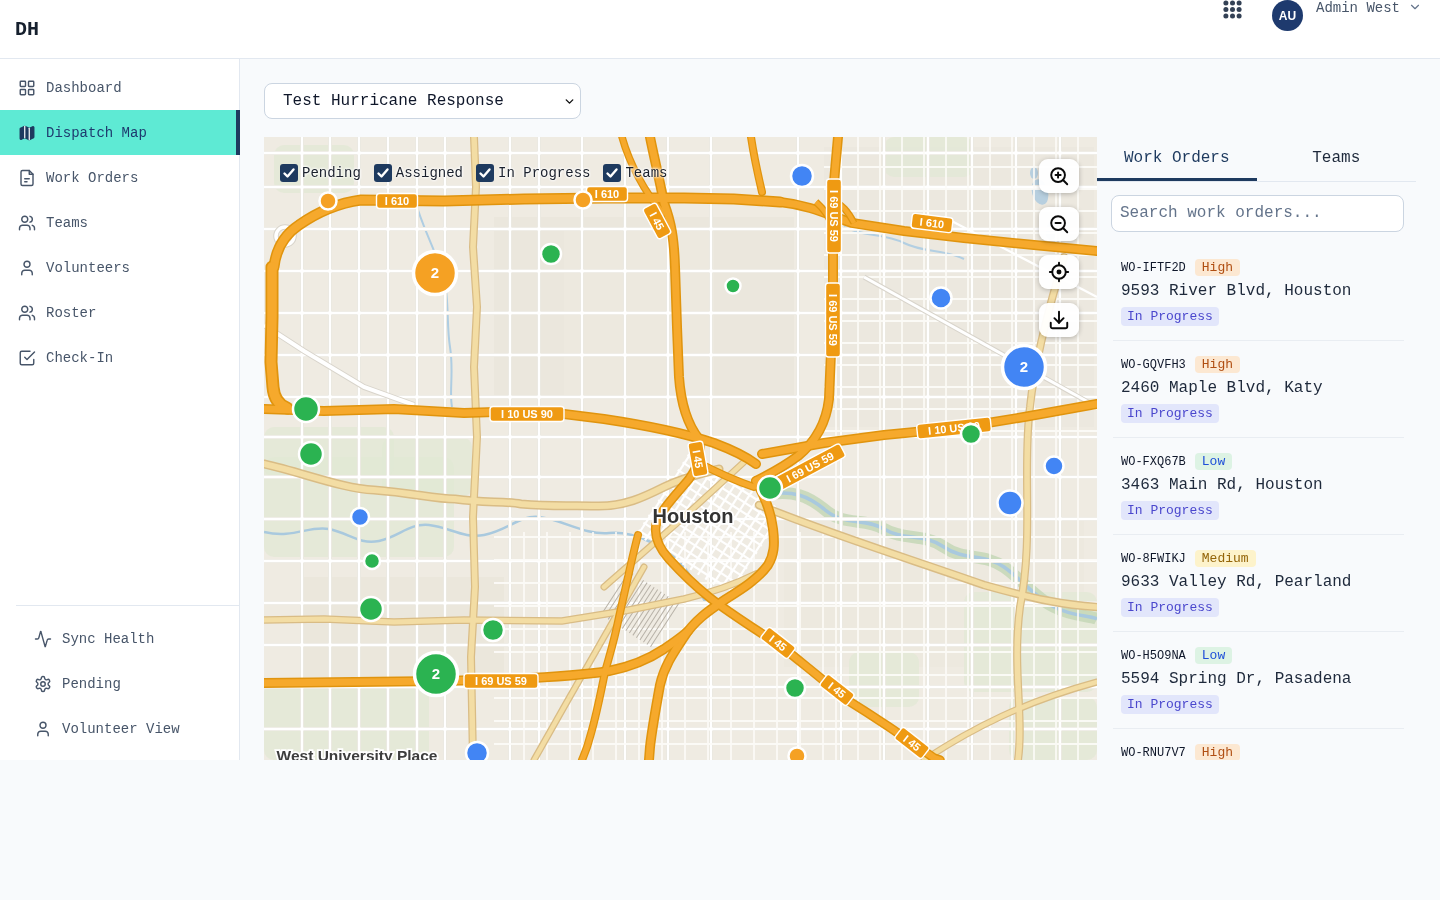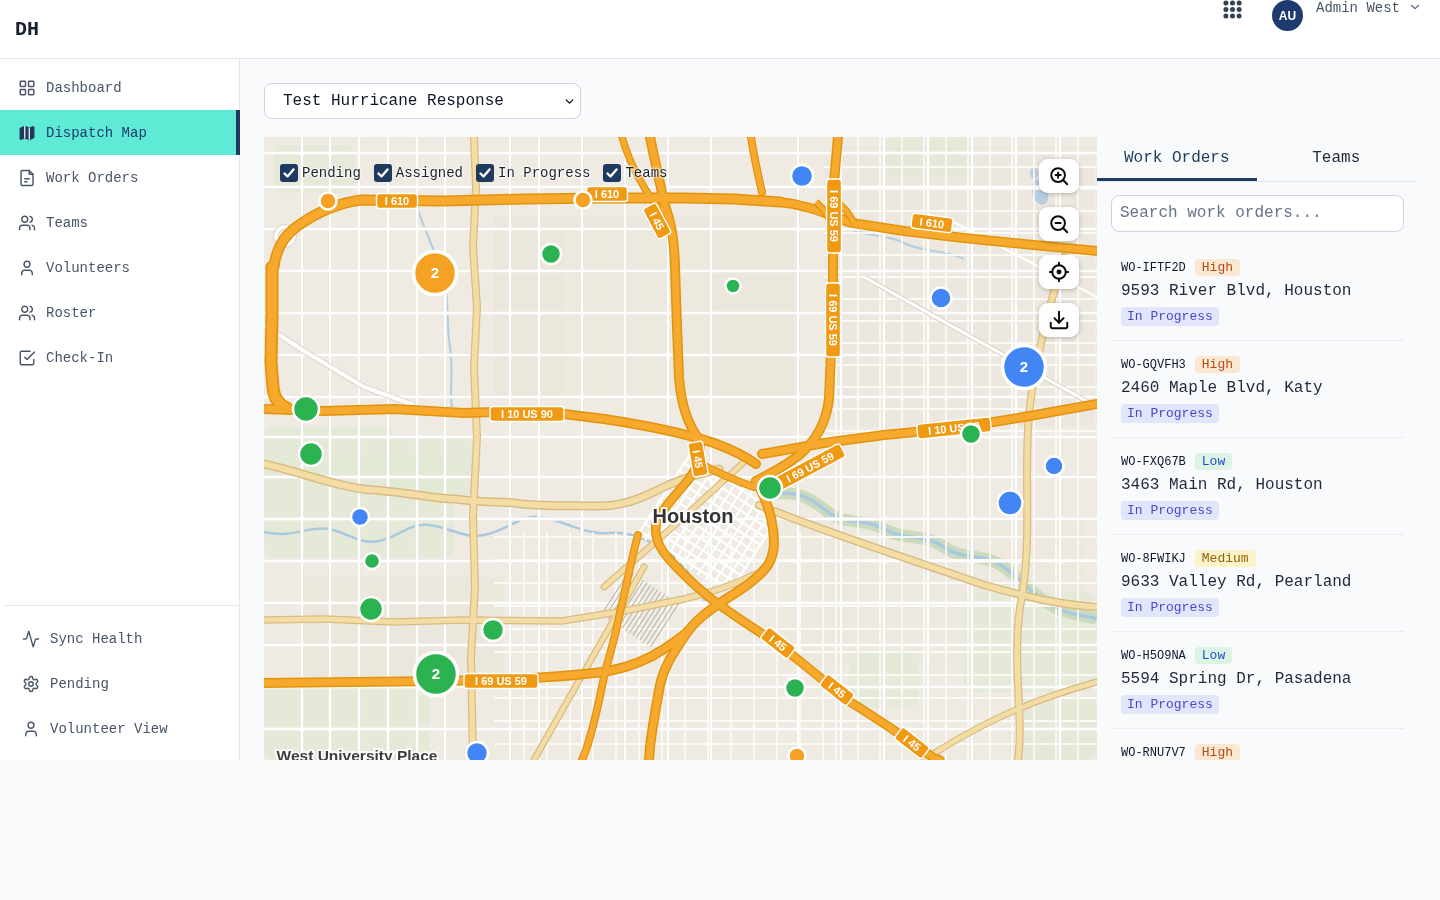--- a/index.html
+++ b/index.html
@@ -9,21 +9,21 @@
 .avatar { width:31px; height:31px; border-radius:50%; background:#1e3a6e; color:#fff; font-size:12px; font-weight:bold; display:flex; align-items:center; justify-content:center; font-family:"Liberation Sans",sans-serif; }
 .uname { margin-left:13px; font-size:14px; color:#475569; }
 .chev { margin-left:8px; display:flex; }
 .app { display:flex; height:701px; }
 aside { width:240px; background:#fff; border-right:1px solid #e2e8f0; position:relative; padding-top:6px; flex:none; }
 .sitem { height:45px; display:flex; align-items:center; padding-left:18px; font-size:14px; color:#475569; position:relative; }
 .sitem svg { flex:none; }
 .sitem span { margin-left:10px; }
 .sitem.active { background:#5eead4; color:#1e3a6e; }
 .sitem.active::after { content:""; position:absolute; right:-1px; top:0; bottom:0; width:4px; background:#1e3a5f; }
-.sbottom { position:absolute; top:546px; left:4px; right:0; border-top:1px solid #e2e8f0; padding-top:10px; }
+.sbottom { position:absolute; top:546px; left:16px; right:0; border-top:1px solid #e2e8f0; padding-top:10px; }
 main { flex:1; padding:24px 24px 0 24px; background:#f8fafc; min-width:0; }
 .select { width:317px; height:36px; background:#fff; border:1px solid #cbd5e1; border-radius:8px; font-size:16px; color:#0f172a; line-height:34px; padding-left:18px; position:relative; }
 .select svg { position:absolute; right:4px; top:11px; }
 .row { display:flex; height:623px; margin-top:18px; }
 .map { flex:1; position:relative; overflow:hidden; background:#eeeae1; min-width:0; }
 .cbrow { position:absolute; top:27px; left:16px; display:flex; z-index:5;align-items:center; }
 .cbitem { display:flex; align-items:center; margin-right:13px; font-size:14px; color:#1a202c; text-shadow:0 0 3px #fff, 0 0 3px #fff, 0 0 3px #fff; }
 .cb { display:flex; margin-right:4px; filter:none; }
 .mbtns { position:absolute; right:18px; top:22px; z-index:5; }
 .mbtn { width:40px; height:34px; background:rgba(255,255,255,0.95); border-radius:9px; box-shadow:0 1px 5px rgba(0,0,0,0.25); display:flex; align-items:center; justify-content:center; margin-bottom:14px; }

